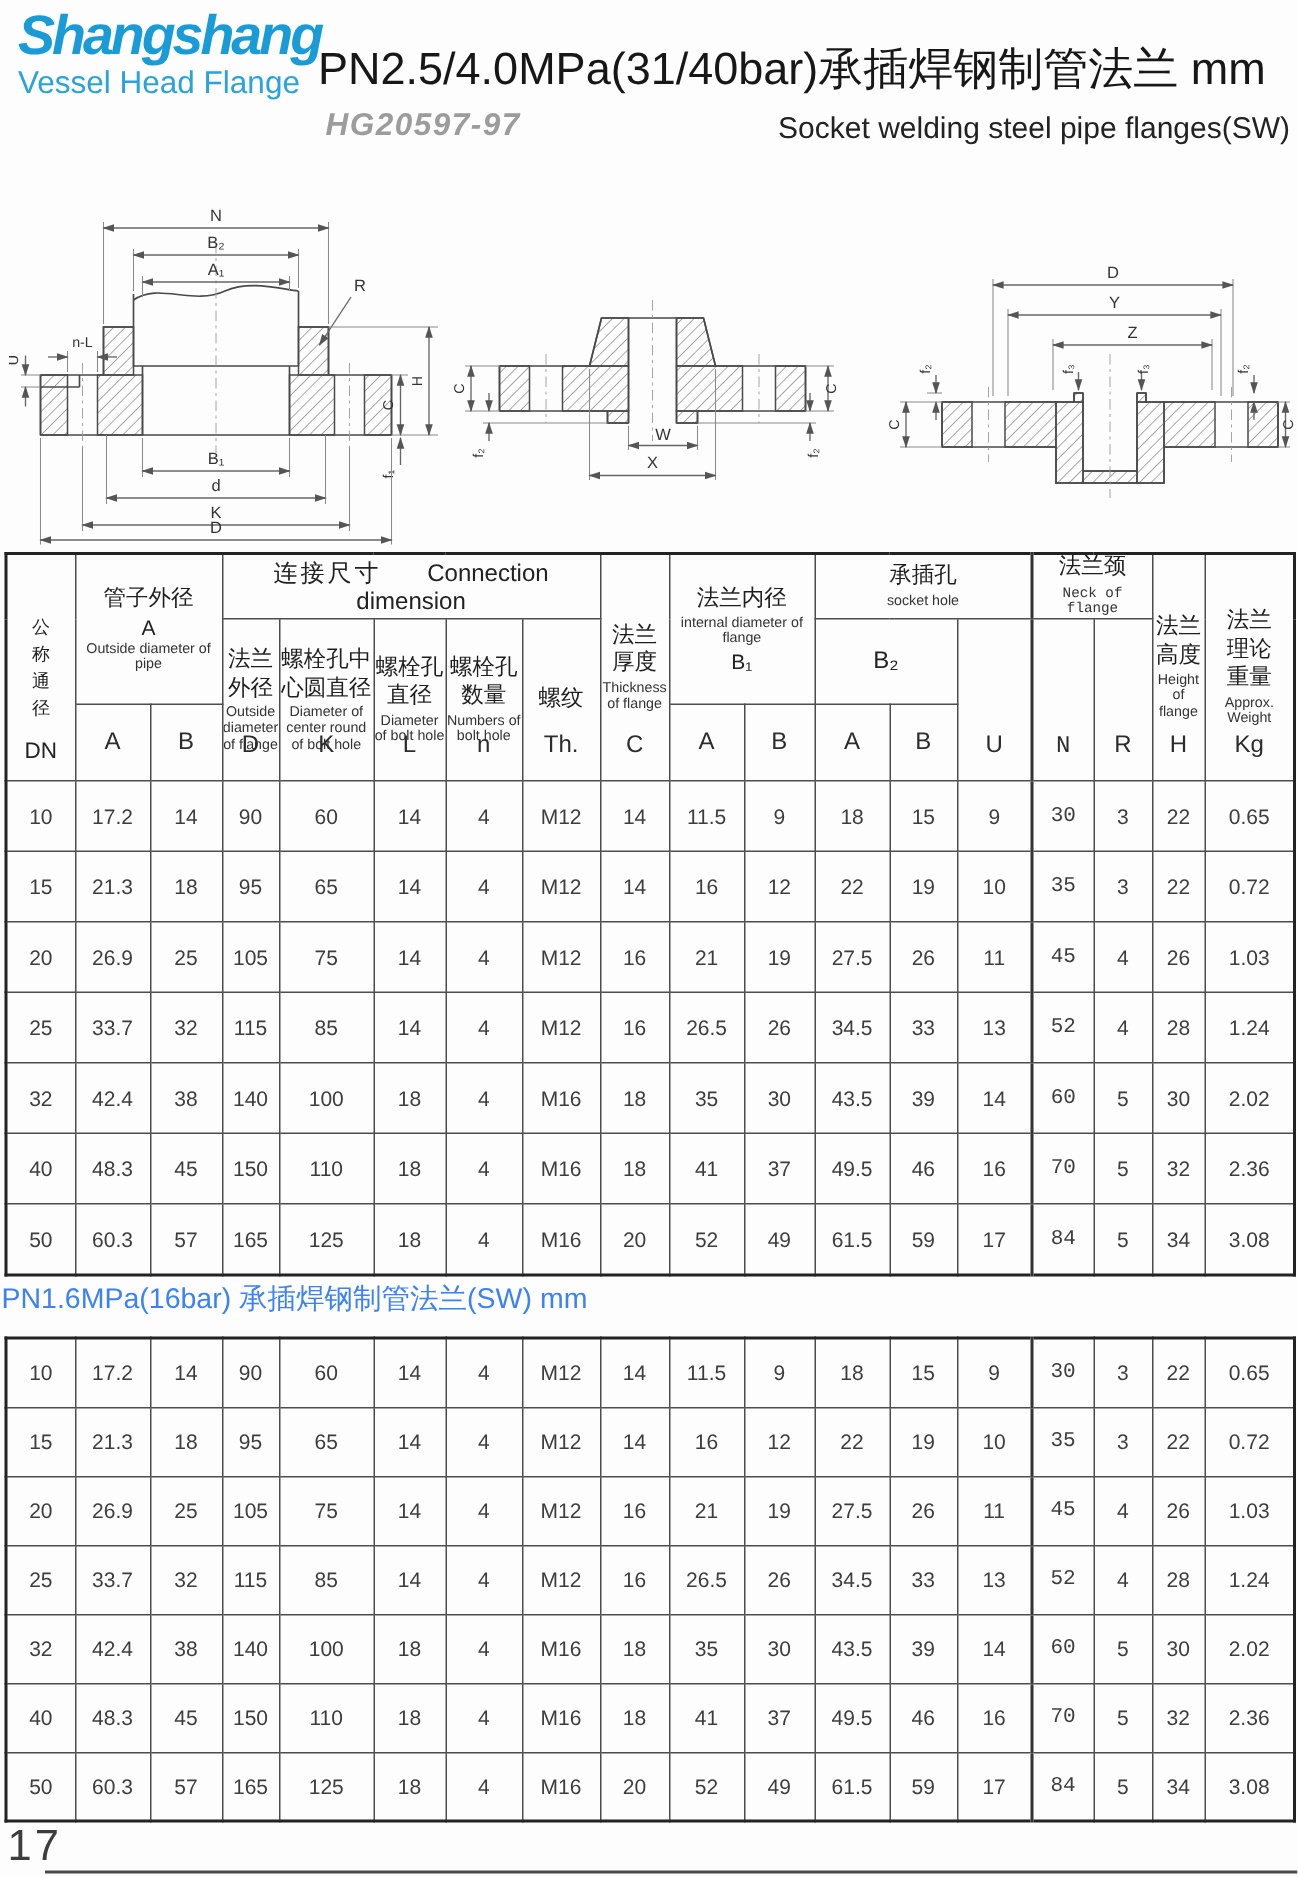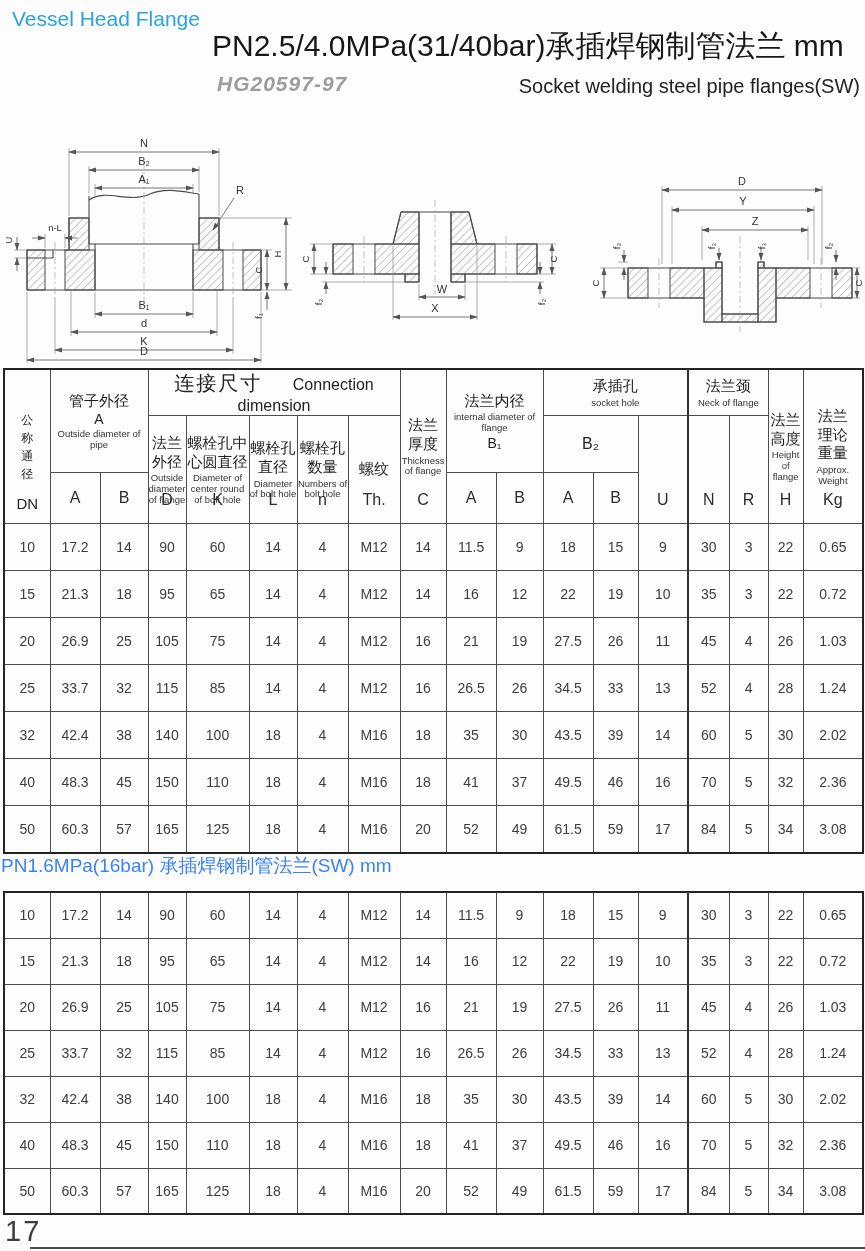--- a/index.html
+++ b/index.html
@@ -40,24 +40,24 @@
   .spec th{position:relative;vertical-align:middle;color:#222;}
   .zh{font-size:15px;color:#1e1e1e;line-height:1.25;}
   .en{font-size:9.5px;color:#333;line-height:1.12;margin-top:2px;}
   .code{font-size:14px;color:#222;margin-top:1px;}
   .letter{position:absolute;bottom:14px;left:0;right:0;text-align:center;font-size:16px;color:#2c2c2c;}
   .pb{padding-bottom:28px;}
   .h3 th{font-size:16px;color:#2c2c2c;}
   .wrap2{width:34px;margin:0 auto;word-break:break-all;}
   .vchars{width:17px;margin:0 auto;word-break:break-all;font-size:12px;line-height:1.5;color:#1e1e1e;}
   .dncode{position:absolute;bottom:11px;left:0;right:0;font-size:15px;color:#222;}
-  .conn-zh{font-size:20px;letter-spacing:2px;}
+  .conn-zh{font-size:16px;letter-spacing:2px;}
   .conn-en{font-size:16px;margin-left:26px;letter-spacing:0;}
   .b2code{font-size:16px;}
-  .thickL{border-left:2px solid #333 !important;}
+  .thickL{border-left:2px solid #333 !important;font-family:Liberation Mono, monospace;}
 
   
   .sec2{position:absolute;left:1px;top:853px;font-size:19px;color:#3b82f6;white-space:nowrap;}
   .pageno{position:absolute;left:5px;top:1215px;font-size:29px;color:#3d3d3d;letter-spacing:2px;}
   .footline{position:absolute;left:30px;right:0;top:1247px;height:2px;background:#4a4a4a;}
 </style>
 </head>
 <body>
 
 <svg width="0" height="0" style="position:absolute">
@@ -65,20 +65,21 @@
     <pattern id="hat" width="5.5" height="5.5" patternTransform="rotate(45)" patternUnits="userSpaceOnUse">
       <line x1="0" y1="0" x2="0" y2="5.5" stroke="#909090" stroke-width="1"></line>
     </pattern>
     <marker id="ar" viewBox="0 0 10 8" markerWidth="9" markerHeight="7" refX="9" refY="4" orient="auto-start-reverse">
       <path d="M0,0.8 L10,4 L0,7.2 Z" fill="#555"></path>
     </marker>
   </defs>
 </svg>
 
 <div class="logo">
+  <div class="logo-main">Shangshang</div>
   <div class="logo-sub">Vessel Head Flange</div>
 </div>
 <div class="title">PN2.5/4.0MPa(31/40bar)承插焊钢制管法兰 mm</div>
 <div class="standard">HG20597-97</div>
 <div class="subtitle">Socket welding steel pipe flanges(SW)</div>
 
 <svg id="dwg1" class="dwg" width="292" height="232" viewBox="0 0 292 232">
   <rect class="h" x="63" y="86" width="20" height="32"></rect>
   <rect class="h" x="193" y="86" width="20" height="32"></rect>
   <rect class="h" x="21" y="118" width="18" height="40"></rect>

